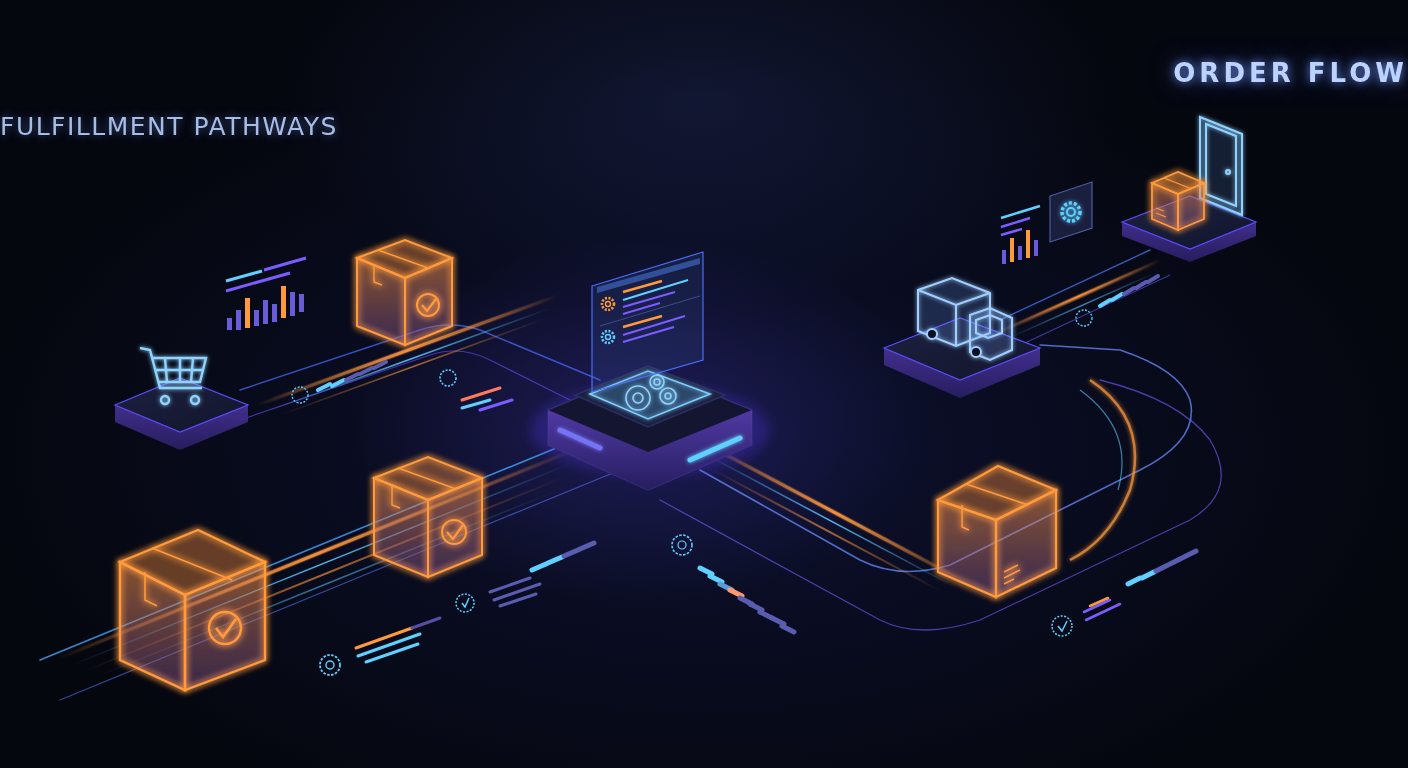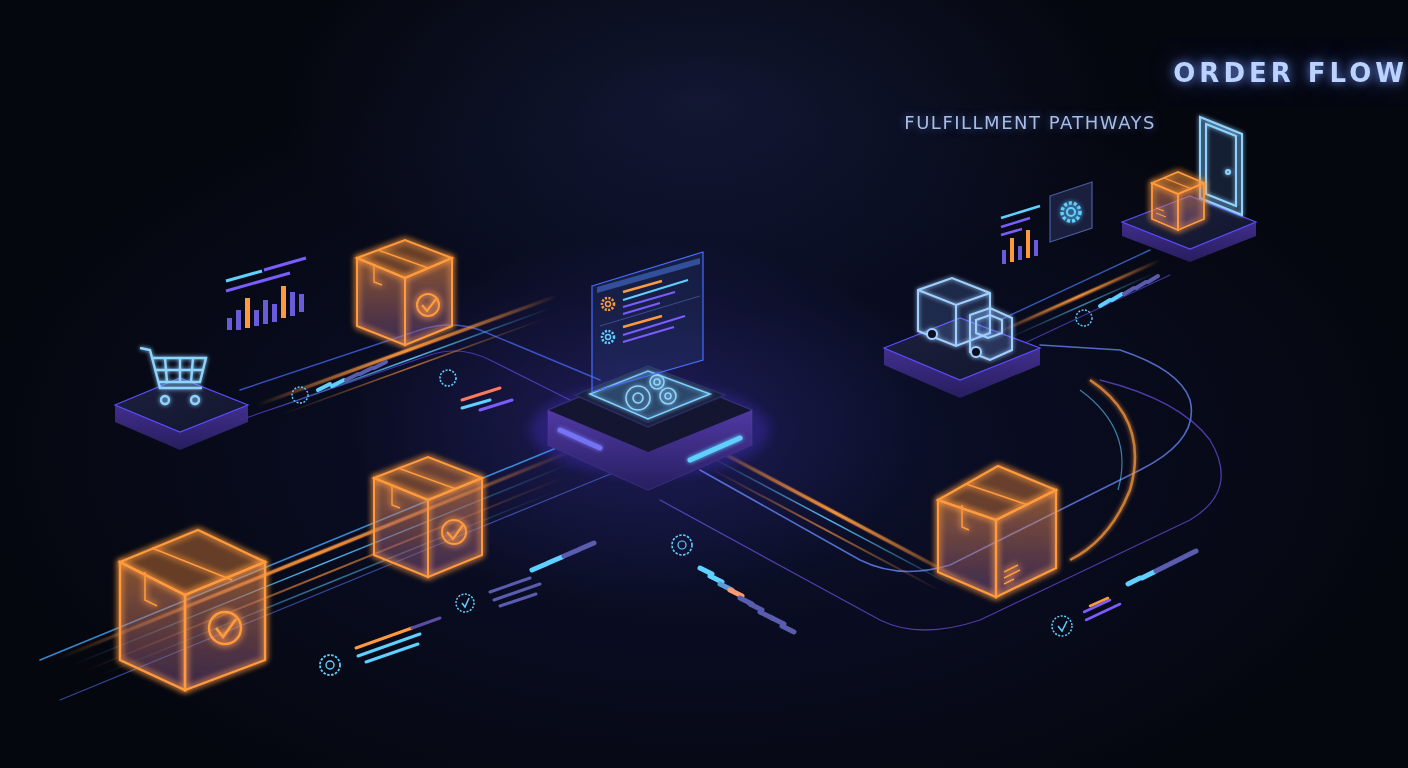--- a/index.html
+++ b/index.html
@@ -2,21 +2,21 @@
 <html><head>
 <meta charset="utf-8">
 <style>
   html,body{margin:0;padding:0;}
   body{width:1408px;height:768px;overflow:hidden;background:#070a18;font-family:"DejaVu Sans",sans-serif;position:relative;}
   .bg{position:absolute;inset:0;background:
      radial-gradient(ellipse 420px 260px at 640px 420px, rgba(80,60,200,0.28), transparent 70%),
      radial-gradient(ellipse 600px 300px at 700px 100px, rgba(40,50,110,0.35), transparent 70%),
      radial-gradient(ellipse 900px 500px at 700px 450px, #0d1130, #05070f 80%);}
   .title{position:absolute;left:0;width:1408px;top:58px;text-align:right;font-family:"DejaVu Sans",sans-serif;font-weight:bold;font-size:26px;letter-spacing:4px;color:#bcd2ff;text-shadow:0 0 10px rgba(120,160,255,0.8),0 0 24px rgba(90,120,255,0.5);}
-  .subtitle{position:absolute;left:0;width:1156px;top:112px;text-align:right;font-family:"DejaVu Sans",sans-serif;font-size:18px;letter-spacing:1.5px;color:#a8bde6;text-shadow:0 0 8px rgba(120,160,255,0.5);}
+  .subtitle{position:absolute;left:0;width:1156px;top:112px;text-align:left;font-family:"DejaVu Sans",sans-serif;font-size:25px;letter-spacing:1.5px;color:#a8bde6;text-shadow:0 0 8px rgba(120,160,255,0.5);}
   svg.scene{position:absolute;left:0;top:0;}
 </style>
 </head>
 <body>
 
 <div class="bg"></div>
 
 <div class="title">ORDER FLOW</div>
 <div class="subtitle">FULFILLMENT PATHWAYS</div>
 

